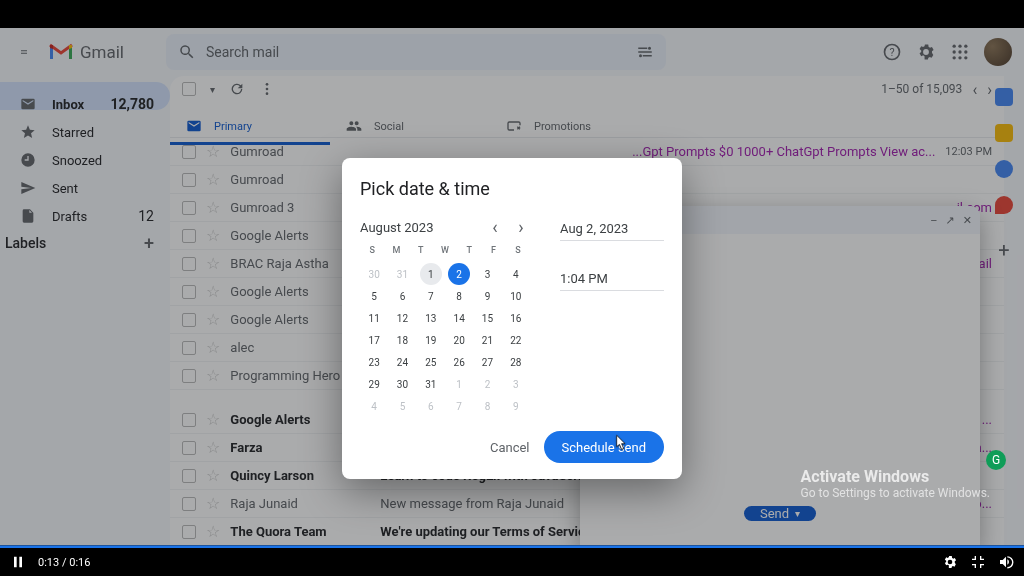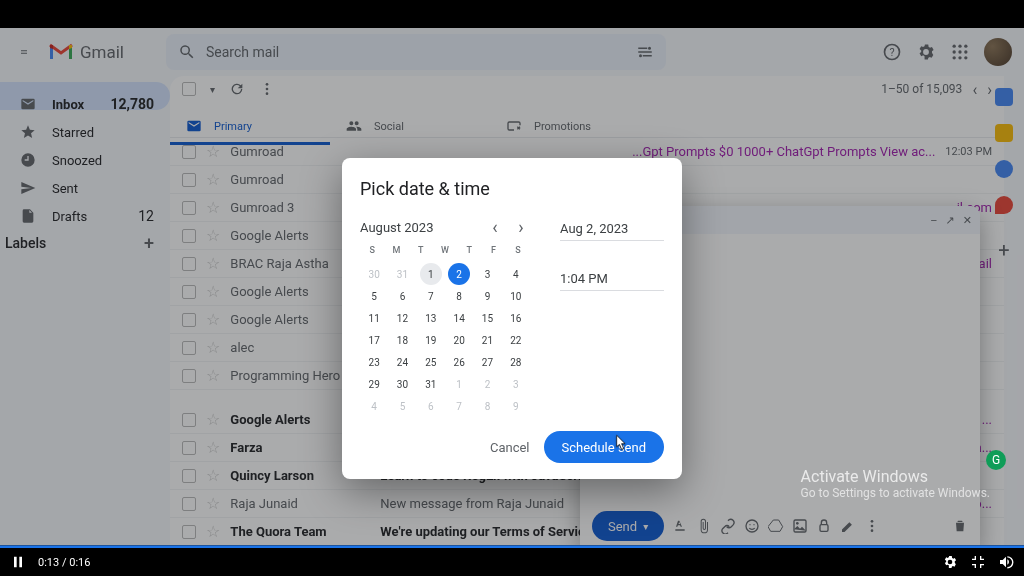--- a/index.html
+++ b/index.html
@@ -40,21 +40,21 @@
 .star { color: #c9c9c9; font-size: 16px; }
 .sender { width: 140px; color: #5f6368; overflow: hidden; white-space: nowrap; }
 .subject { color: #5f6368; overflow: hidden; white-space: nowrap; flex: 1; }
 .snippet { color: #a21caf; }
 .time { margin-left: auto; font-size: 11px; color: #5f6368; }
 .side-rail { width: 40px; padding-top: 10px; display: flex; flex-direction: column; align-items: center; gap: 18px; position: absolute; right: 0; top: 50px;}
 .rail-dot { width: 18px; height: 18px; border-radius: 4px; }
 .compose-window { position: absolute; right: 44px; bottom: 0; width: 400px; height: 340px; background: #fff; border-radius: 10px 10px 0 0; box-shadow: 0 8px 24px rgba(0,0,0,0.35); display: flex; flex-direction: column; }
 .compose-hdr { height: 28px; background: #f2f6fc; border-radius: 10px 10px 0 0; display: flex; align-items: center; justify-content: flex-end; padding: 0 8px; gap: 8px; font-size: 11px; color: #5f6368; }
 .compose-body { flex: 1; padding: 10px 14px; font-size: 13px; color: #5f6368; }
-.compose-footer { height: 40px; display: flex; align-items: center; padding: 0 12px; gap: 8px; }
+.compose-footer { height: 40px; display: flex; align-items: center; padding: 0 12px; gap: 8px; flex-direction: column; }
 .send-btn { height: 30px; padding: 0 16px; background: #0b57d0; color: #fff; border: none; border-radius: 18px; font-size: 13px; display: flex; align-items: center; gap: 6px; cursor: pointer; }
 .footer-icn { width: 16px; height: 16px; fill: #5f6368; }
 .overlay-dim { position: absolute; inset: 0; background: rgba(32,33,36,0.38); z-index: 50; pointer-events: none; }
 .modal { position: absolute; left: 342px; top: 130px; width: 340px; background: #fff; border-radius: 8px; box-shadow: 0 12px 40px rgba(0,0,0,0.4); z-index: 100; padding: 20px 18px 16px; }
 .modal-title { font-size: 18px; color: #202124; margin-bottom: 18px; }
 .modal-grid { display: flex; gap: 30px; }
 .cal-col { width: 170px; }
 .month-hdr { display: flex; align-items: flex-end; justify-content: space-between; font-size: 13px; color: #3c4043; margin-bottom: 10px; }
 .month-nav { display: flex; gap: 8px; }
 .month-nav span { width: 18px; height: 18px; display: flex; align-items: center; justify-content: center; color: #5f6368; cursor: pointer; font-size: 18px;}
@@ -66,21 +66,21 @@
 .days span.today { background: #e8eaed; }
 .days span.selected { background: #1a73e8; color: #fff; }
 .inputs-col { flex: 1; padding-top: 0px; }
 .modal-inp { width: 100%; border: none; border-bottom: 1px solid #dadce0; font-size: 13px; padding: 4px 0; margin-bottom: 26px; color: #3c4043; }
 .modal-actions { display: flex; justify-content: flex-end; gap: 14px; margin-top: 14px; align-items: center; }
 .btn-text { color: #5f6368; font-size: 13px; cursor: pointer; background: none; border: none; }
 .btn-primary { background: #1a73e8; color: #fff; border: none; border-radius: 18px; height: 32px; padding: 0 18px; font-size: 13px; cursor: pointer; position: relative; }
 .cursor { position: absolute; left: 616px; top: 406px; width: 14px; height: 18px; z-index: 200; }
 .cursor svg { filter: drop-shadow(0 1px 1px rgba(0,0,0,0.4)); }
 .watermark { position: absolute; right: 34px; bottom: 46px; color: rgba(255,255,255,0.65); font-size: 12px; text-align: left; z-index: 60; }
-.watermark .t1 { font-size: 16px; font-weight: 400; color: rgba(255,255,255,0.75);}
+.watermark .t1 { font-size: 16px; font-weight: 700; color: rgba(255,255,255,0.75);}
 .green-badge { position: absolute; right: 18px; bottom: 76px; width: 20px; height: 20px; background: #0f9d58; border-radius: 50%; color: #fff; font-size: 12px; display: flex; align-items: center; justify-content: center; z-index: 55;}
 .email-subject-snippet { display: flex; gap: 4px; overflow: hidden; flex: 1; }
 </style>
 </head>
 <body>
 
 <div class="letterbox-top"></div>
 <div class="app-area">
 
   <div class="gmail-header">

